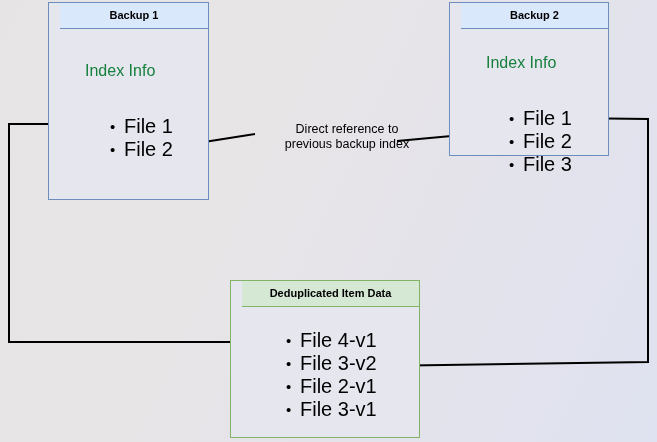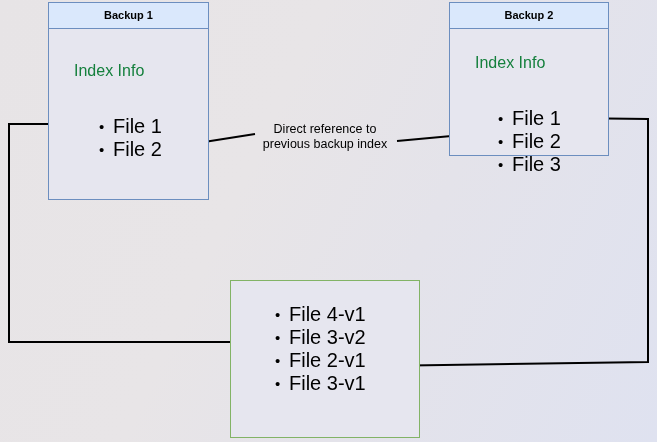--- a/index.html
+++ b/index.html
@@ -16,20 +16,21 @@
     position: relative;
     width: 657px;
     height: 442px;
     background: linear-gradient(115deg, #e7e4e6 0%, #e8e5e7 38%, #e4e3ea 62%, #dfe2f0 100%);
   }
   .node {
     position: absolute;
     box-sizing: border-box;
     border: 1px solid #6c8ebf;
     background: #e6e6ef;
+    padding-left: 11px;
   }
   .node.green {
     border-color: #82b366;
   }
   .node-header {
     box-sizing: border-box;
     height: 26px;
     line-height: 25px;
     text-align: center;
     font-size: 11px;
@@ -131,28 +132,29 @@
       <div class="node-title" style="left:25px; top:25px;">Index Info</div>
       <ul class="item-list" style="left:48px; top:78px;">
         <li>File 1</li>
         <li>File 2</li>
         <li>File 3</li>
       </ul>
     </div>
   </div>
 
   <div class="node green" id="node-dedup" style="left:230px; top:280px; width:190px; height:158px;">
+    <div class="node-header">Deduplicated Item Data</div>
     <div class="node-body">
       <ul class="item-list" style="left:44px; top:22px;">
         <li>File 4-v1</li>
         <li>File 3-v2</li>
         <li>File 2-v1</li>
         <li>File 3-v1</li>
       </ul>
     </div>
   </div>
 
-  <div class="edge-label" style="left:246px; top:122px; width:158px;">
+  <div class="edge-label" style="left:268px; top:122px; width:158px;">
     <div>Direct reference to</div>
     <div>previous backup index</div>
   </div>
 
 </div>
 
 </body></html>

